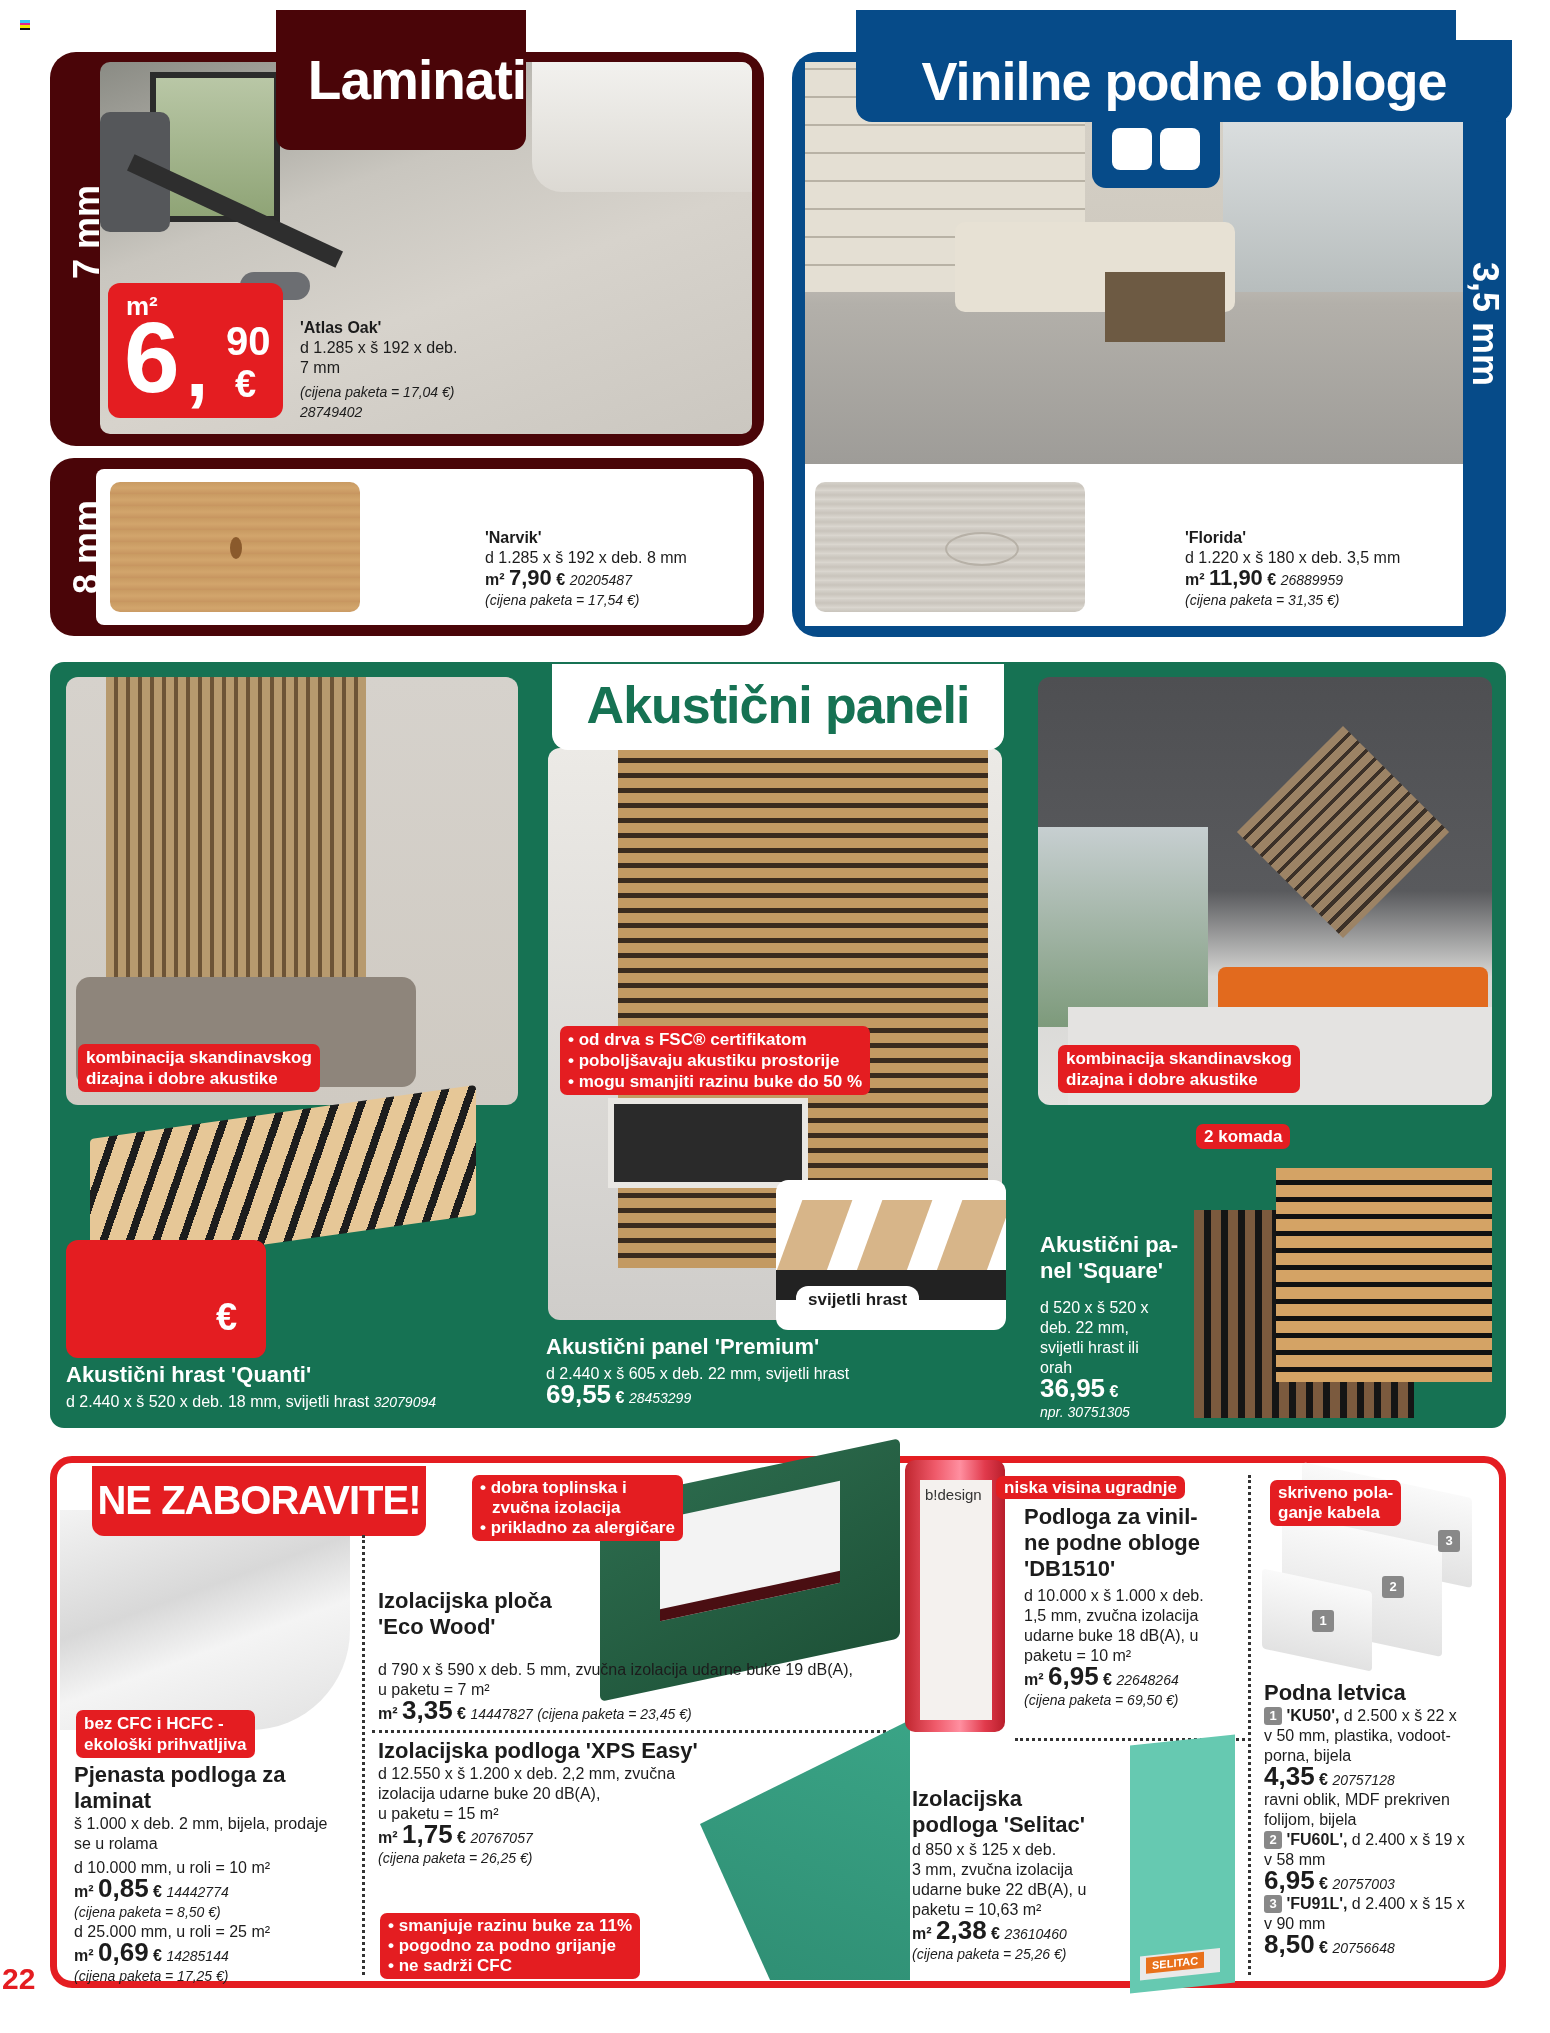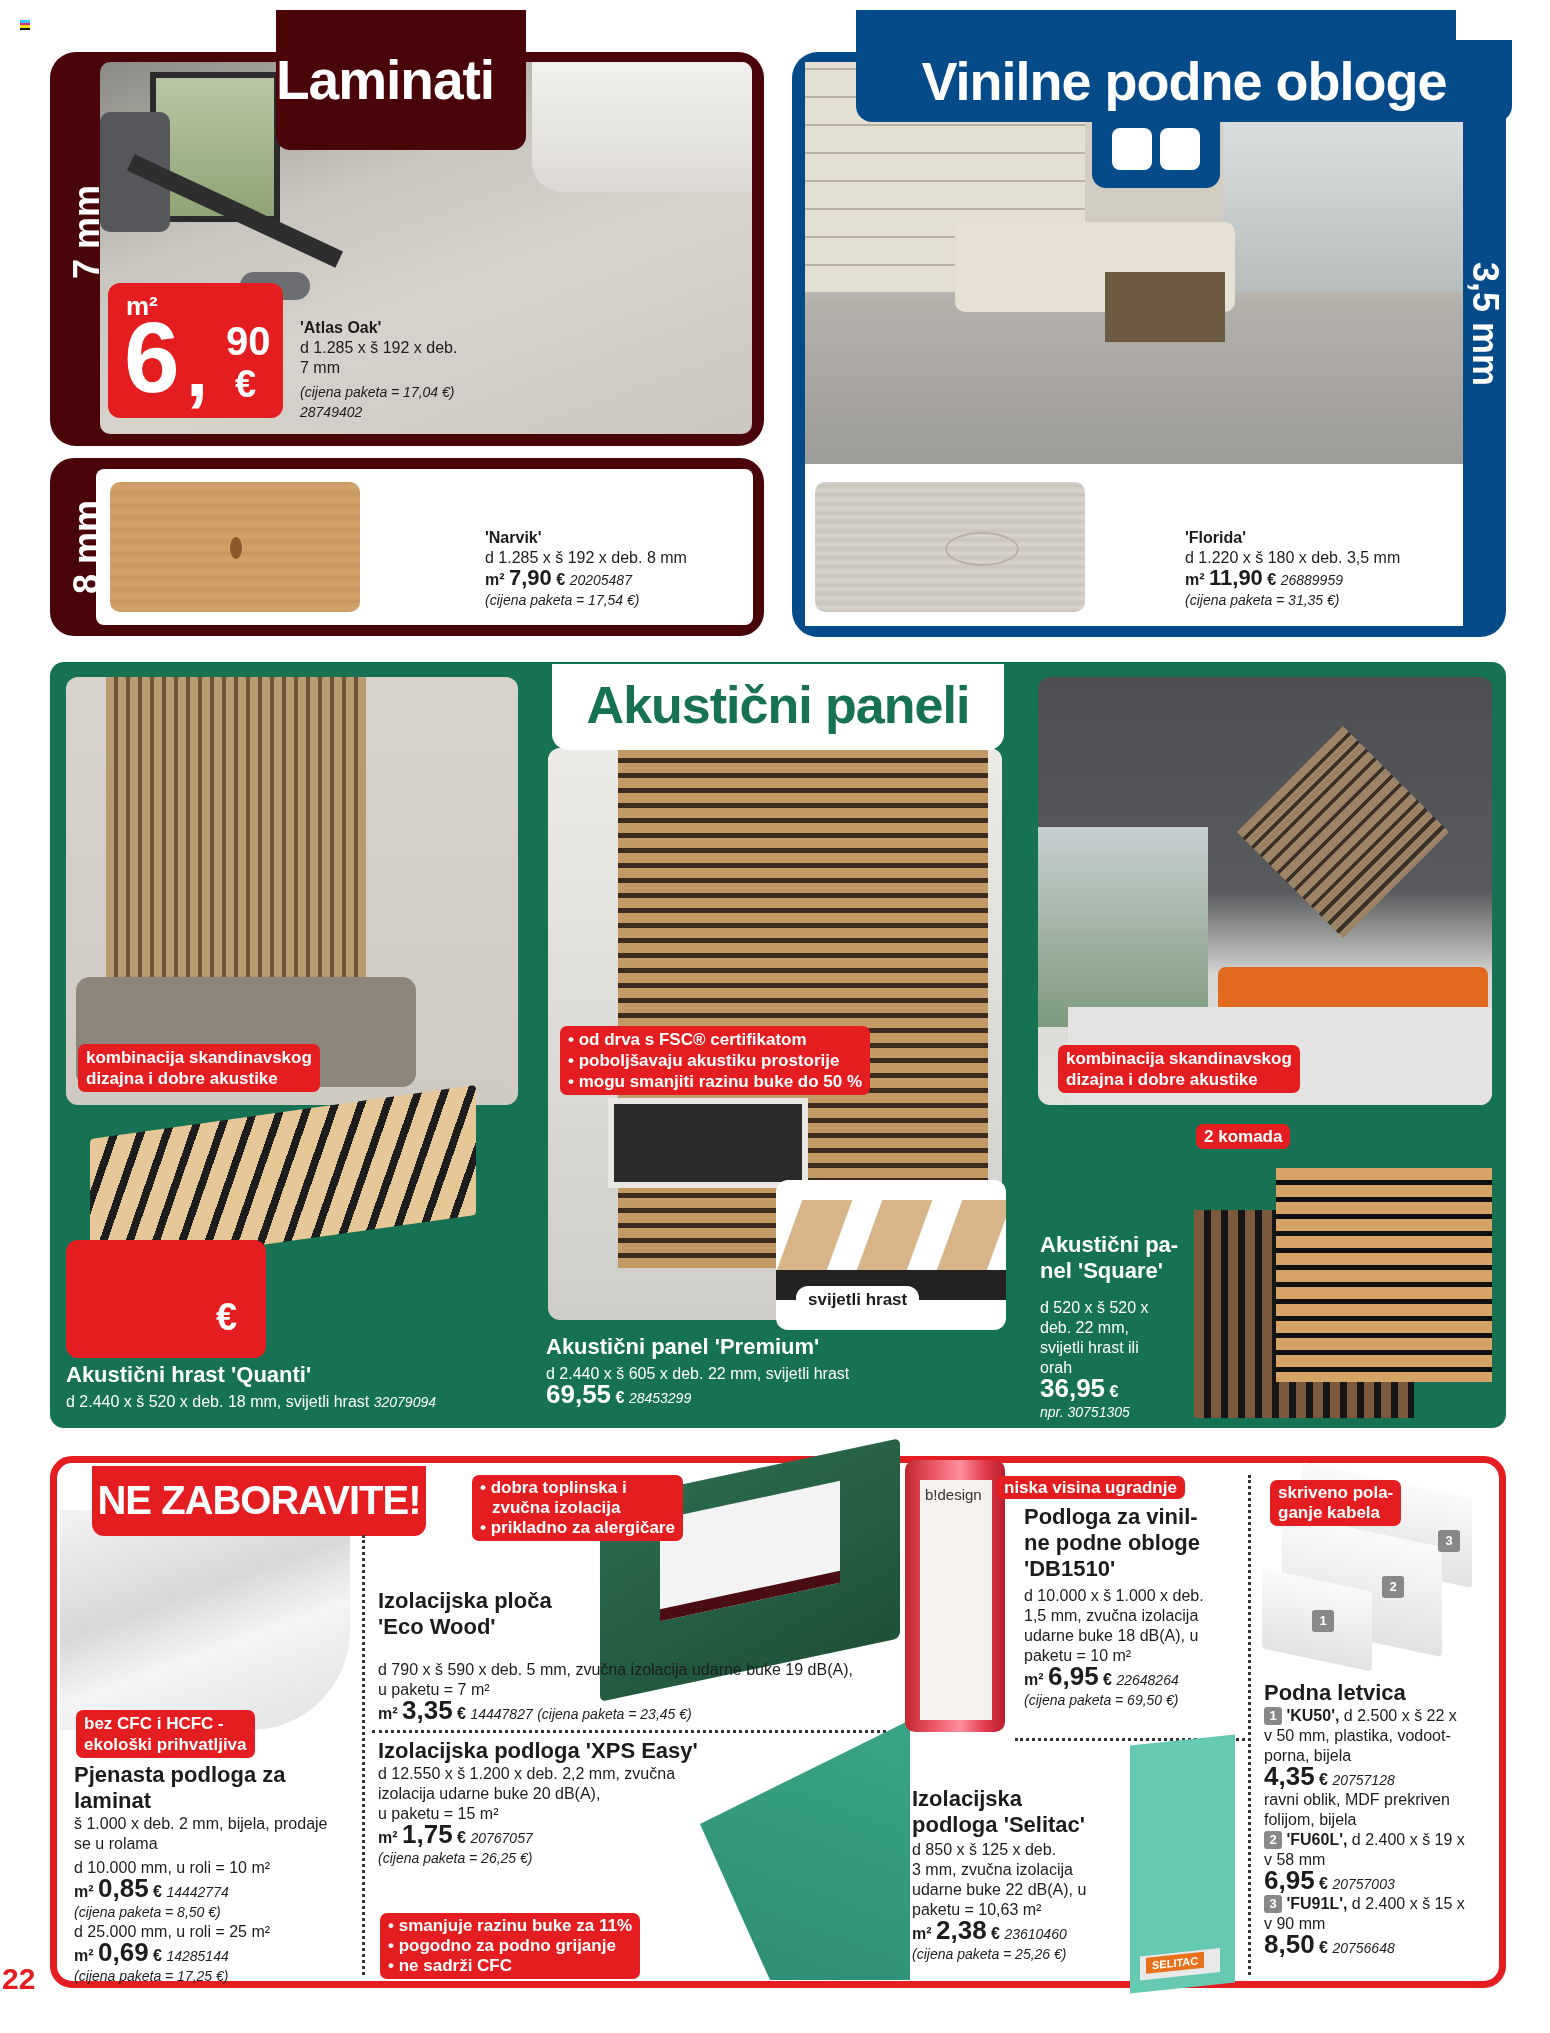--- a/index.html
+++ b/index.html
@@ -8,21 +8,21 @@
 .cmyk{left:20px;top:20px;width:10px;height:10px}
 .cmyk i{display:block;height:2.5px}
 
 .lam-frame{left:50px;top:52px;width:714px;height:394px;background:#4a0508;border-radius:26px}
 .lam-photo{left:100px;top:62px;width:652px;height:372px;border-radius:10px;overflow:hidden;background:linear-gradient(160deg,#8a8b84 0%,#c9c6bf 35%,#d7d3cc 60%,#cbc7c0 100%)}
 .lam-photo .win{position:absolute;left:50px;top:10px;width:130px;height:150px;background:linear-gradient(#b9c7a6,#8fa476);border:6px solid #2b2b2b}
 .lam-photo .bed{position:absolute;right:0;top:0;width:220px;height:130px;background:linear-gradient(#f2f1ee,#dcd9d3);border-radius:0 0 0 30px}
 .lam-photo .rower{position:absolute;left:20px;top:140px;width:230px;height:18px;background:#2e2e2e;transform:rotate(25deg)}
 .lam-photo .wheel{position:absolute;left:0;top:50px;width:70px;height:120px;background:#55575a;border-radius:10px}
 .lam-photo .dumb{position:absolute;left:140px;top:210px;width:70px;height:28px;background:#6c6e72;border-radius:14px}
-.lam-title{left:276px;top:40px;width:250px;height:110px;background:#4a0508;border-radius:0 0 14px 14px;color:#fff;font-weight:bold;font-size:55px;text-align:left;line-height:80px;letter-spacing:-1px}
+.lam-title{left:276px;top:40px;width:250px;height:110px;background:#4a0508;border-radius:0 0 14px 14px;color:#fff;font-weight:bold;font-size:55px;text-align:right;line-height:80px;letter-spacing:-1px}
 .lam-title::before{content:"";position:absolute;left:0;top:-30px;width:250px;height:30px;background:#4a0508}
 .vert-label{color:#fff;font-weight:bold;font-size:36px;transform:rotate(-90deg);transform-origin:center;white-space:nowrap;text-align:center}
 .price-red{background:#e41d21;border-radius:12px;color:#fff}
 .lam-price{left:108px;top:283px;width:175px;height:135px}
 .lam-price .m2{position:absolute;left:18px;top:8px;font-size:26px;font-weight:bold}
 .lam-price .big{position:absolute;left:16px;top:24px;font-size:100px;font-weight:bold;line-height:100px}
 .lam-price .cents{position:absolute;left:118px;top:36px;font-size:40px;font-weight:bold}
 .lam-price .eur{position:absolute;left:127px;top:80px;font-size:38px;font-weight:bold}
 .prod-txt{font-size:16px;line-height:20px;color:#1c1c1c}
 .prod-txt .name{font-weight:bold}

